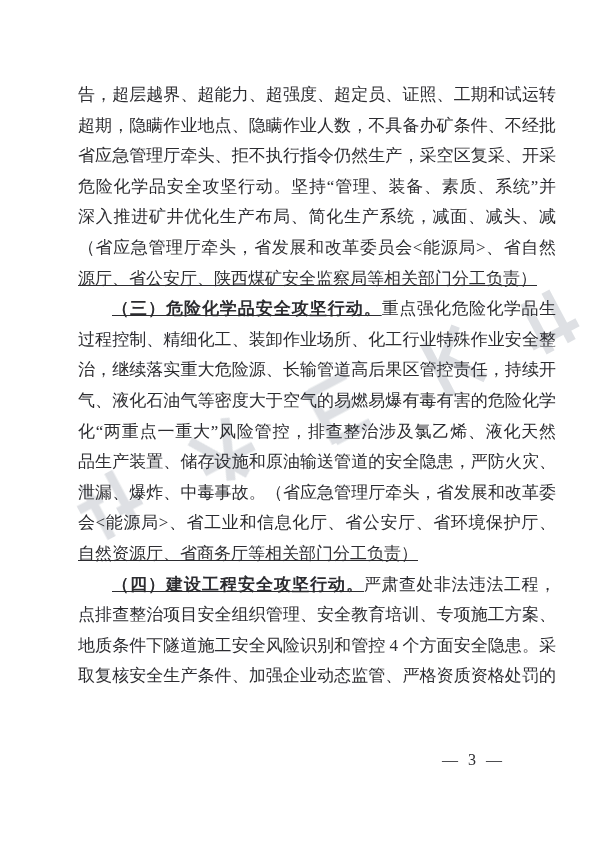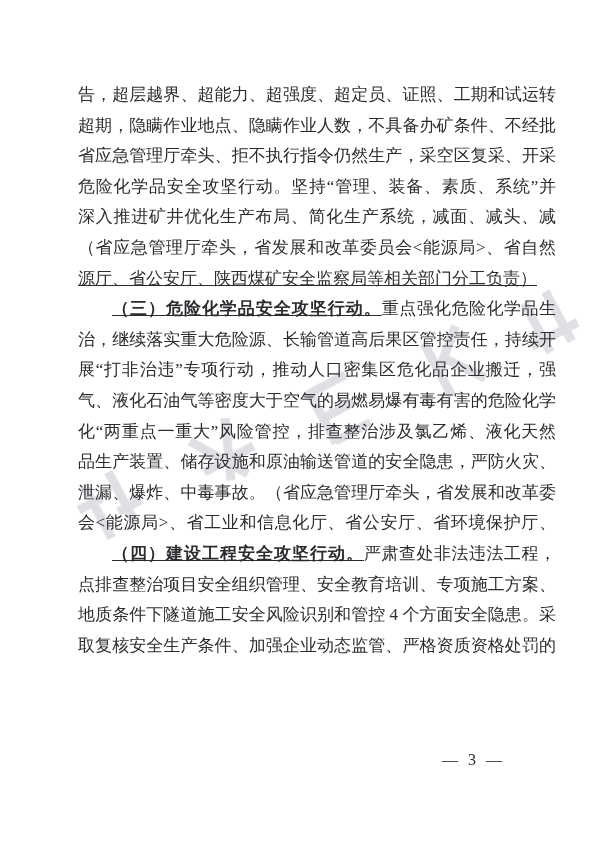--- a/index.html
+++ b/index.html
@@ -108,27 +108,28 @@
 
   <div class="doc-body">
       <div class="line"><span>告，超层越界、超能力、超强度、超定员、证照、工期和试运转</span></div>
       <div class="line"><span>超期，隐瞒作业地点、隐瞒作业人数，不具备办矿条件、不经批</span></div>
       <div class="line"><span>省应急管理厅牵头、拒不执行指令仍然生产，采空区复采、开采保</span></div>
       <div class="line"><span>危险化学品安全攻坚行动。坚持“管理、装备、素质、系统”并重，</span></div>
       <div class="line"><span>深入推进矿井优化生产布局、简化生产系统，减面、减头、减人。</span></div>
       <div class="line"><span>（省应急管理厅牵头，省发展和改革委员会&lt;能源局&gt;、省自然资</span></div>
       <div class="line end"><span>源厅、省公安厅、陕西煤矿安全监察局等相关部门分工负责）</span></div>
       <div class="line indent"><span class="bold">（三）危险化学品安全攻坚行动。</span><span>重点强化危险化学品生产</span></div>
+      <div class="line"><span>过程控制、精细化工、装卸作业场所、化工行业特殊作业安全整</span></div>
       <div class="line"><span>治，继续落实重大危险源、长输管道高后果区管控责任，持续开</span></div>
-      <div class="line"><span>展“打非治违”专项行动，推动人口密集区危化品企业搬迁，强</span></div>
       <div class="line"><span>气、液化石油气等密度大于空气的易燃易爆有毒有害的危险化学</span></div>
       <div class="line"><span>化“两重点一重大”风险管控，排查整治涉及氯乙烯、液化天然</span></div>
       <div class="line"><span>品生产装置、储存设施和原油输送管道的安全隐患，严防火灾、</span></div>
       <div class="line"><span>泄漏、爆炸、中毒事故。（省应急管理厅牵头，省发展和改革委员</span></div>
       <div class="line"><span>会&lt;能源局&gt;、省工业和信息化厅、省公安厅、省环境保护厅、省</span></div>
+      <div class="line end"><span>自然资源厅、省商务厅等相关部门分工负责）</span></div>
       <div class="line indent"><span class="bold">（四）建设工程安全攻坚行动。</span><span>严肃查处非法违法工程，重</span></div>
       <div class="line"><span>点排查整治项目安全组织管理、安全教育培训、专项施工方案、</span></div>
       <div class="line"><span>地质条件下隧道施工安全风险识别和管控 4 个方面安全隐患。采</span></div>
       <div class="line"><span>取复核安全生产条件、加强企业动态监管、严格资质资格处罚的</span></div>
     </div>
 
   <div class="page-number">— 3 —</div>
 </div>
 
 </body></html>

